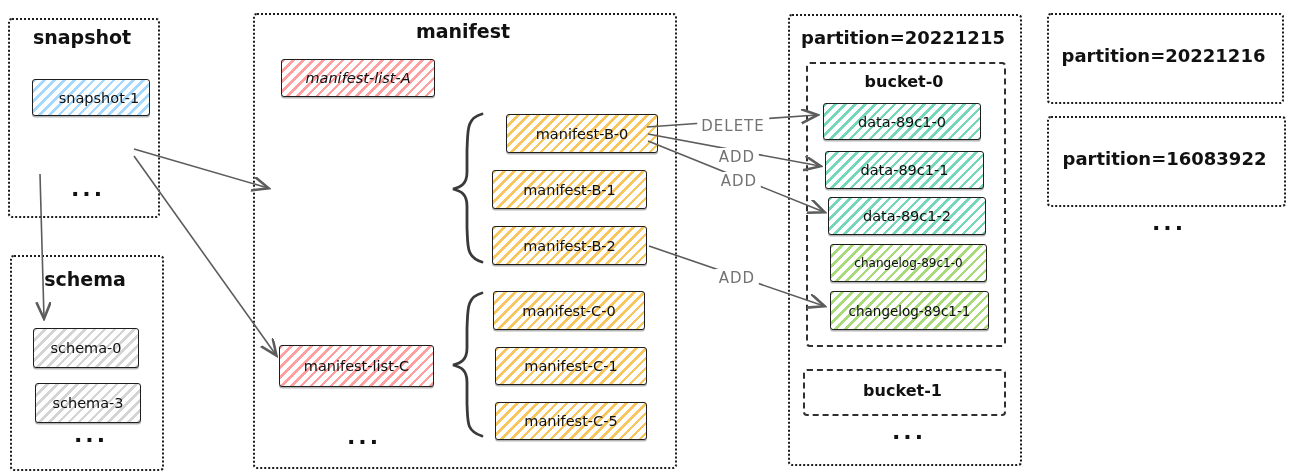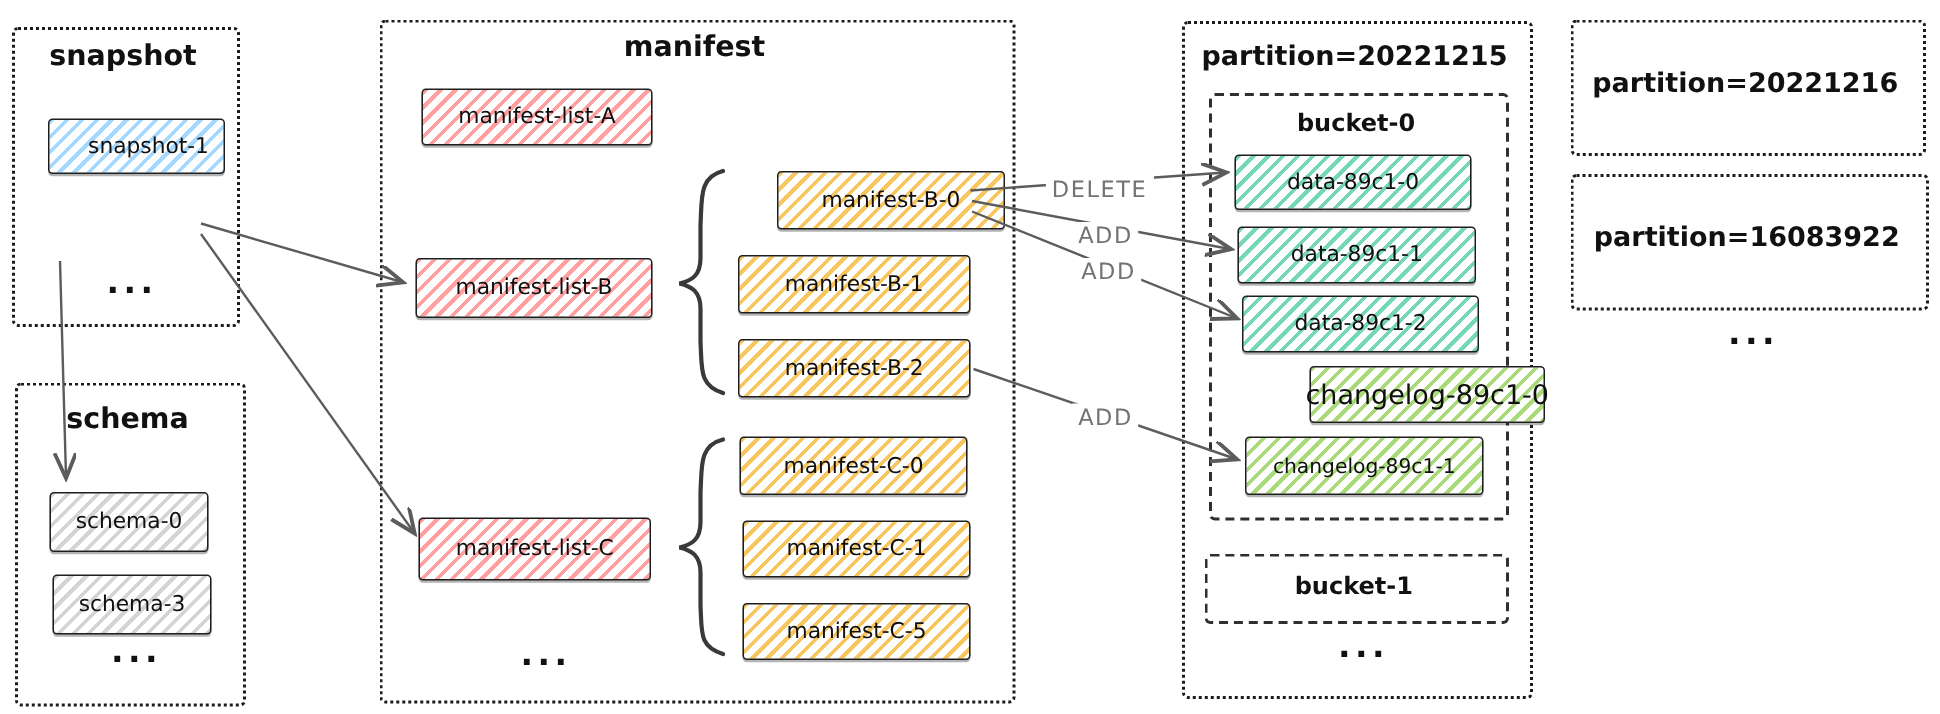--- a/index.html
+++ b/index.html
@@ -45,42 +45,41 @@
   <div class="dots" style="left:71px;top:184px;">...</div>
 
   <div class="dotgroup" style="left:10px;top:255px;width:150px;height:212px;"></div>
   <div class="gtitle" style="left:10px;top:268px;width:150px;">schema</div>
   <div class="sbox gray" style="left:33px;top:328px;width:104px;height:38px;">schema-0</div>
   <div class="sbox gray" style="left:35px;top:383px;width:104px;height:38px;">schema-3</div>
   <div class="dots" style="left:74px;top:430px;">...</div>
 
   <div class="dotgroup" style="left:253px;top:13px;width:420px;height:452px;"></div>
   <div class="gtitle" style="left:253px;top:20px;width:420px;">manifest</div>
-  <div class="sbox red" style="left:281px;top:59px;width:152px;height:36px;">manifest-list-A</div>
-  <div class="sbox red" style="left:277px;top:172px;width:156px;height:38px;">manifest-list-B</div>
+  <div class="sbox red" style="left:281px;top:59px;width:152px;height:36px;font-style:italic;">manifest-list-A</div>
   <div class="sbox red" style="left:279px;top:345px;width:153px;height:40px;">manifest-list-C</div>
   <div class="dots" style="left:347px;top:432px;">...</div>
 
-  <div class="sbox yellow" style="left:518px;top:114px;width:150px;height:37px;">manifest-B-0</div>
+  <div class="sbox yellow" style="left:506px;top:114px;width:150px;height:37px;">manifest-B-0</div>
   <div class="sbox yellow" style="left:492px;top:170px;width:153px;height:37px;">manifest-B-1</div>
   <div class="sbox yellow" style="left:492px;top:226px;width:153px;height:37px;">manifest-B-2</div>
   <div class="sbox yellow" style="left:493px;top:291px;width:150px;height:37px;">manifest-C-0</div>
   <div class="sbox yellow" style="left:495px;top:347px;width:150px;height:36px;">manifest-C-1</div>
   <div class="sbox yellow" style="left:495px;top:402px;width:150px;height:36px;">manifest-C-5</div>
 
   <div class="dotgroup" style="left:788px;top:14px;width:230px;height:448px;"></div>
   <div class="gtitle" style="left:788px;top:27px;width:230px;font-size:18px;">partition=20221215</div>
 
   <div class="dashbox" style="left:806px;top:62px;width:196px;height:281px;"></div>
   <div class="subtitle" style="left:806px;top:72px;width:196px;">bucket-0</div>
 
   <div class="sbox teal" style="left:823px;top:103px;width:156px;height:35px;">data-89c1-0</div>
   <div class="sbox teal" style="left:825px;top:151px;width:157px;height:36px;">data-89c1-1</div>
   <div class="sbox teal" style="left:828px;top:197px;width:156px;height:36px;">data-89c1-2</div>
-  <div class="sbox green" style="left:830px;top:244px;width:155px;height:36px;font-size:18px;margin-left:43px;">changelog-89c1-0</div>
+  <div class="sbox green" style="left:830px;top:244px;width:155px;height:36px;font-size:12px;">changelog-89c1-0</div>
   <div class="sbox green" style="left:830px;top:291px;width:157px;height:37px;font-size:13.5px;">changelog-89c1-1</div>
 
   <div class="dashbox" style="left:803px;top:369px;width:199px;height:43px;"></div>
   <div class="subtitle" style="left:803px;top:381px;width:199px;">bucket-1</div>
   <div class="dots" style="left:892px;top:427px;">...</div>
 
   <div class="dotgroup" style="left:1047px;top:13px;width:233px;height:87px;"></div>
   <div class="gtitle" style="left:1047px;top:45px;width:233px;font-size:18px;">partition=20221216</div>
 
   <div class="dotgroup" style="left:1047px;top:116px;width:235px;height:87px;"></div>

